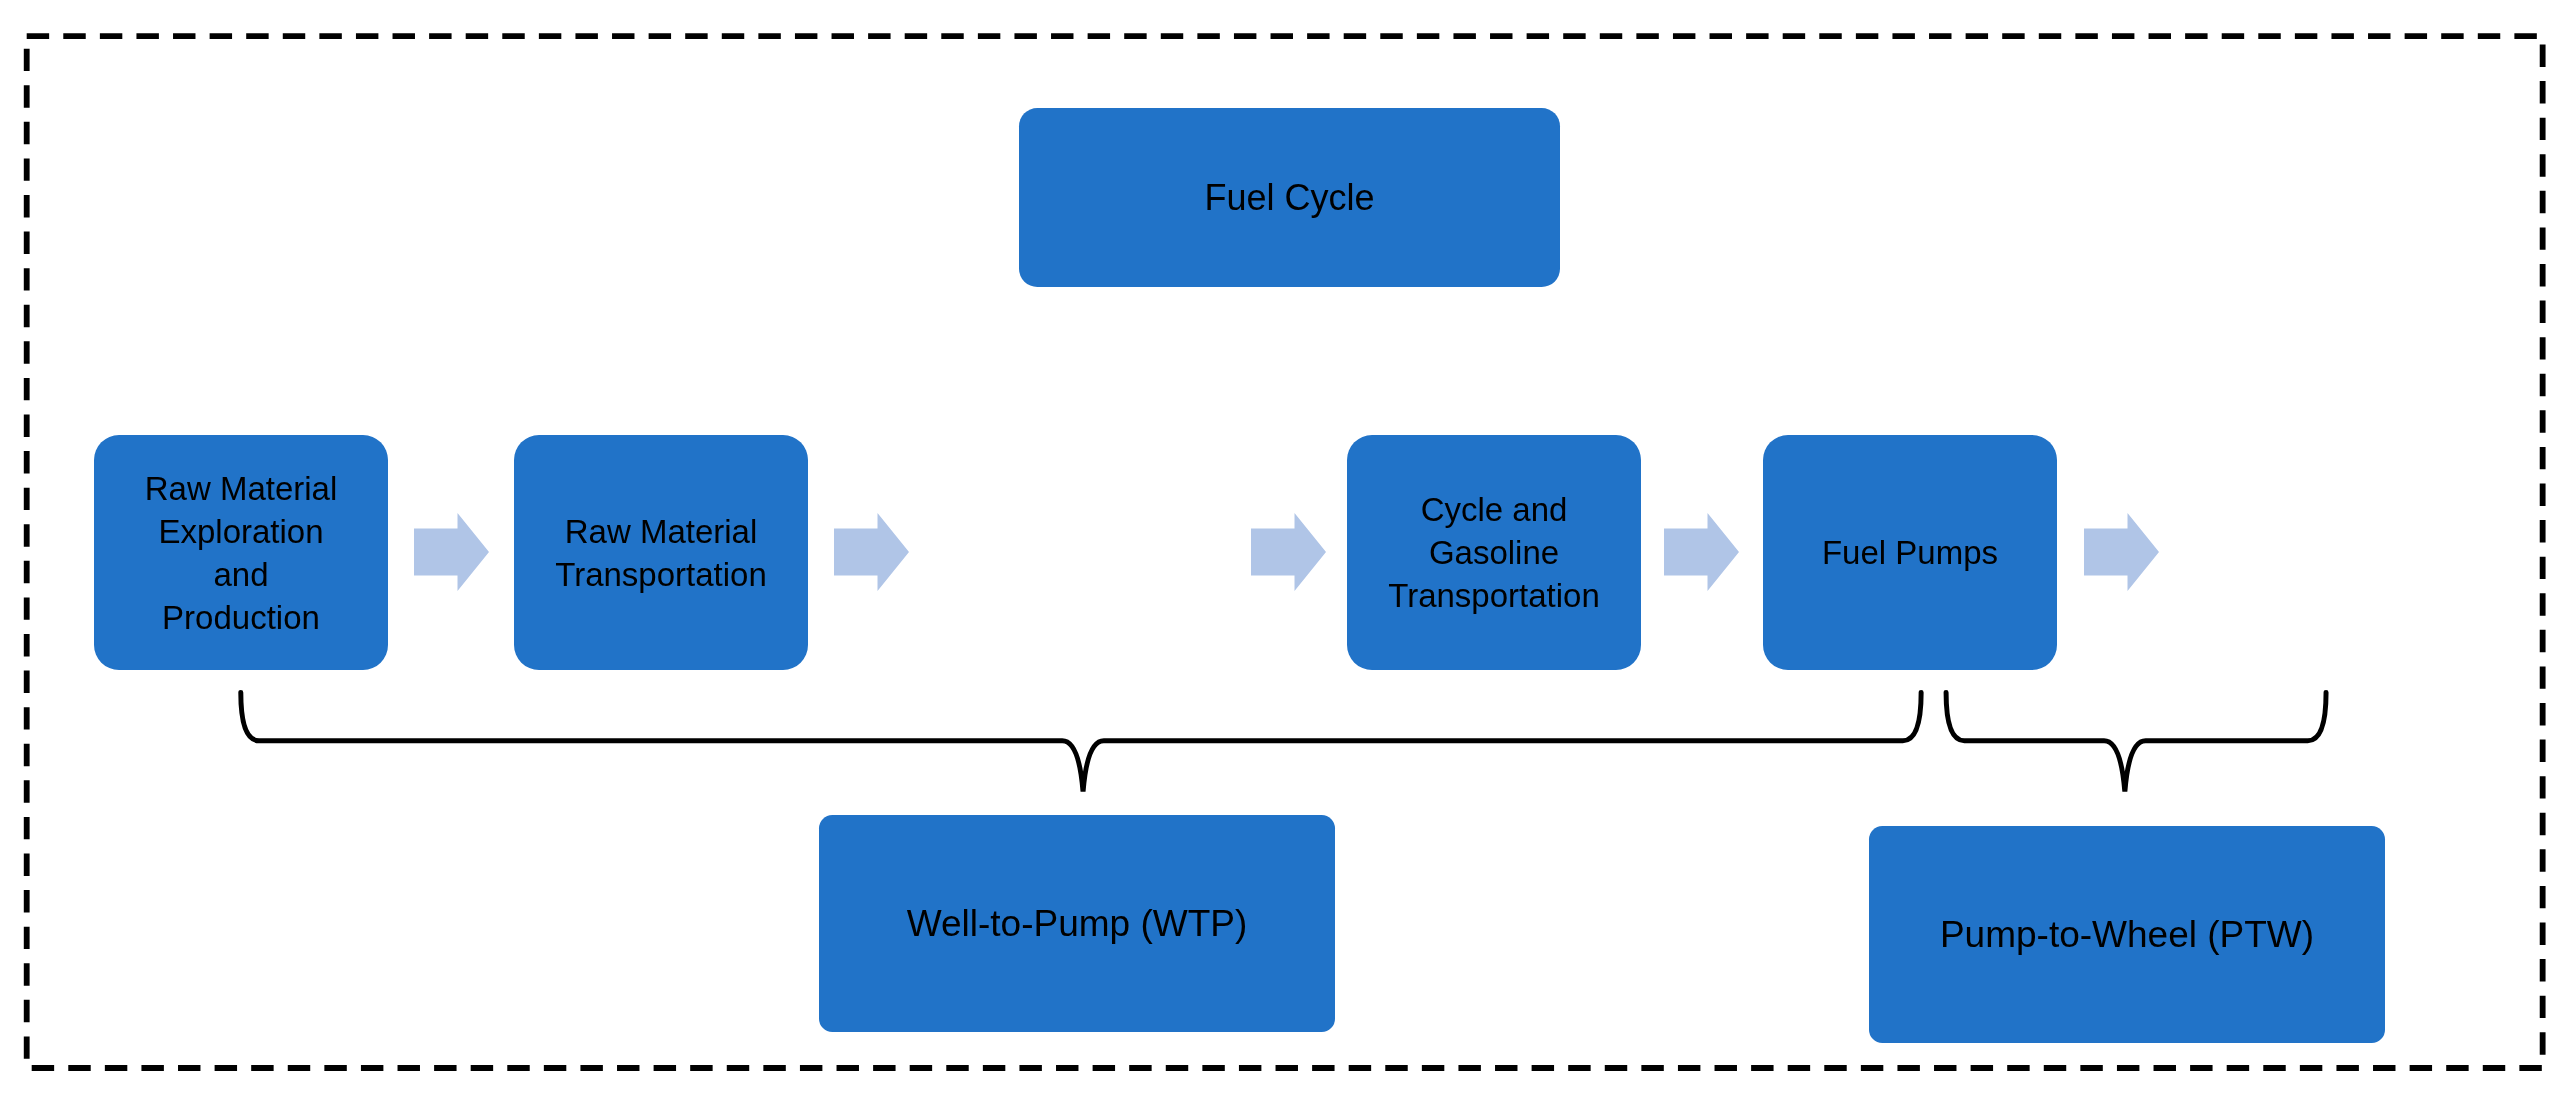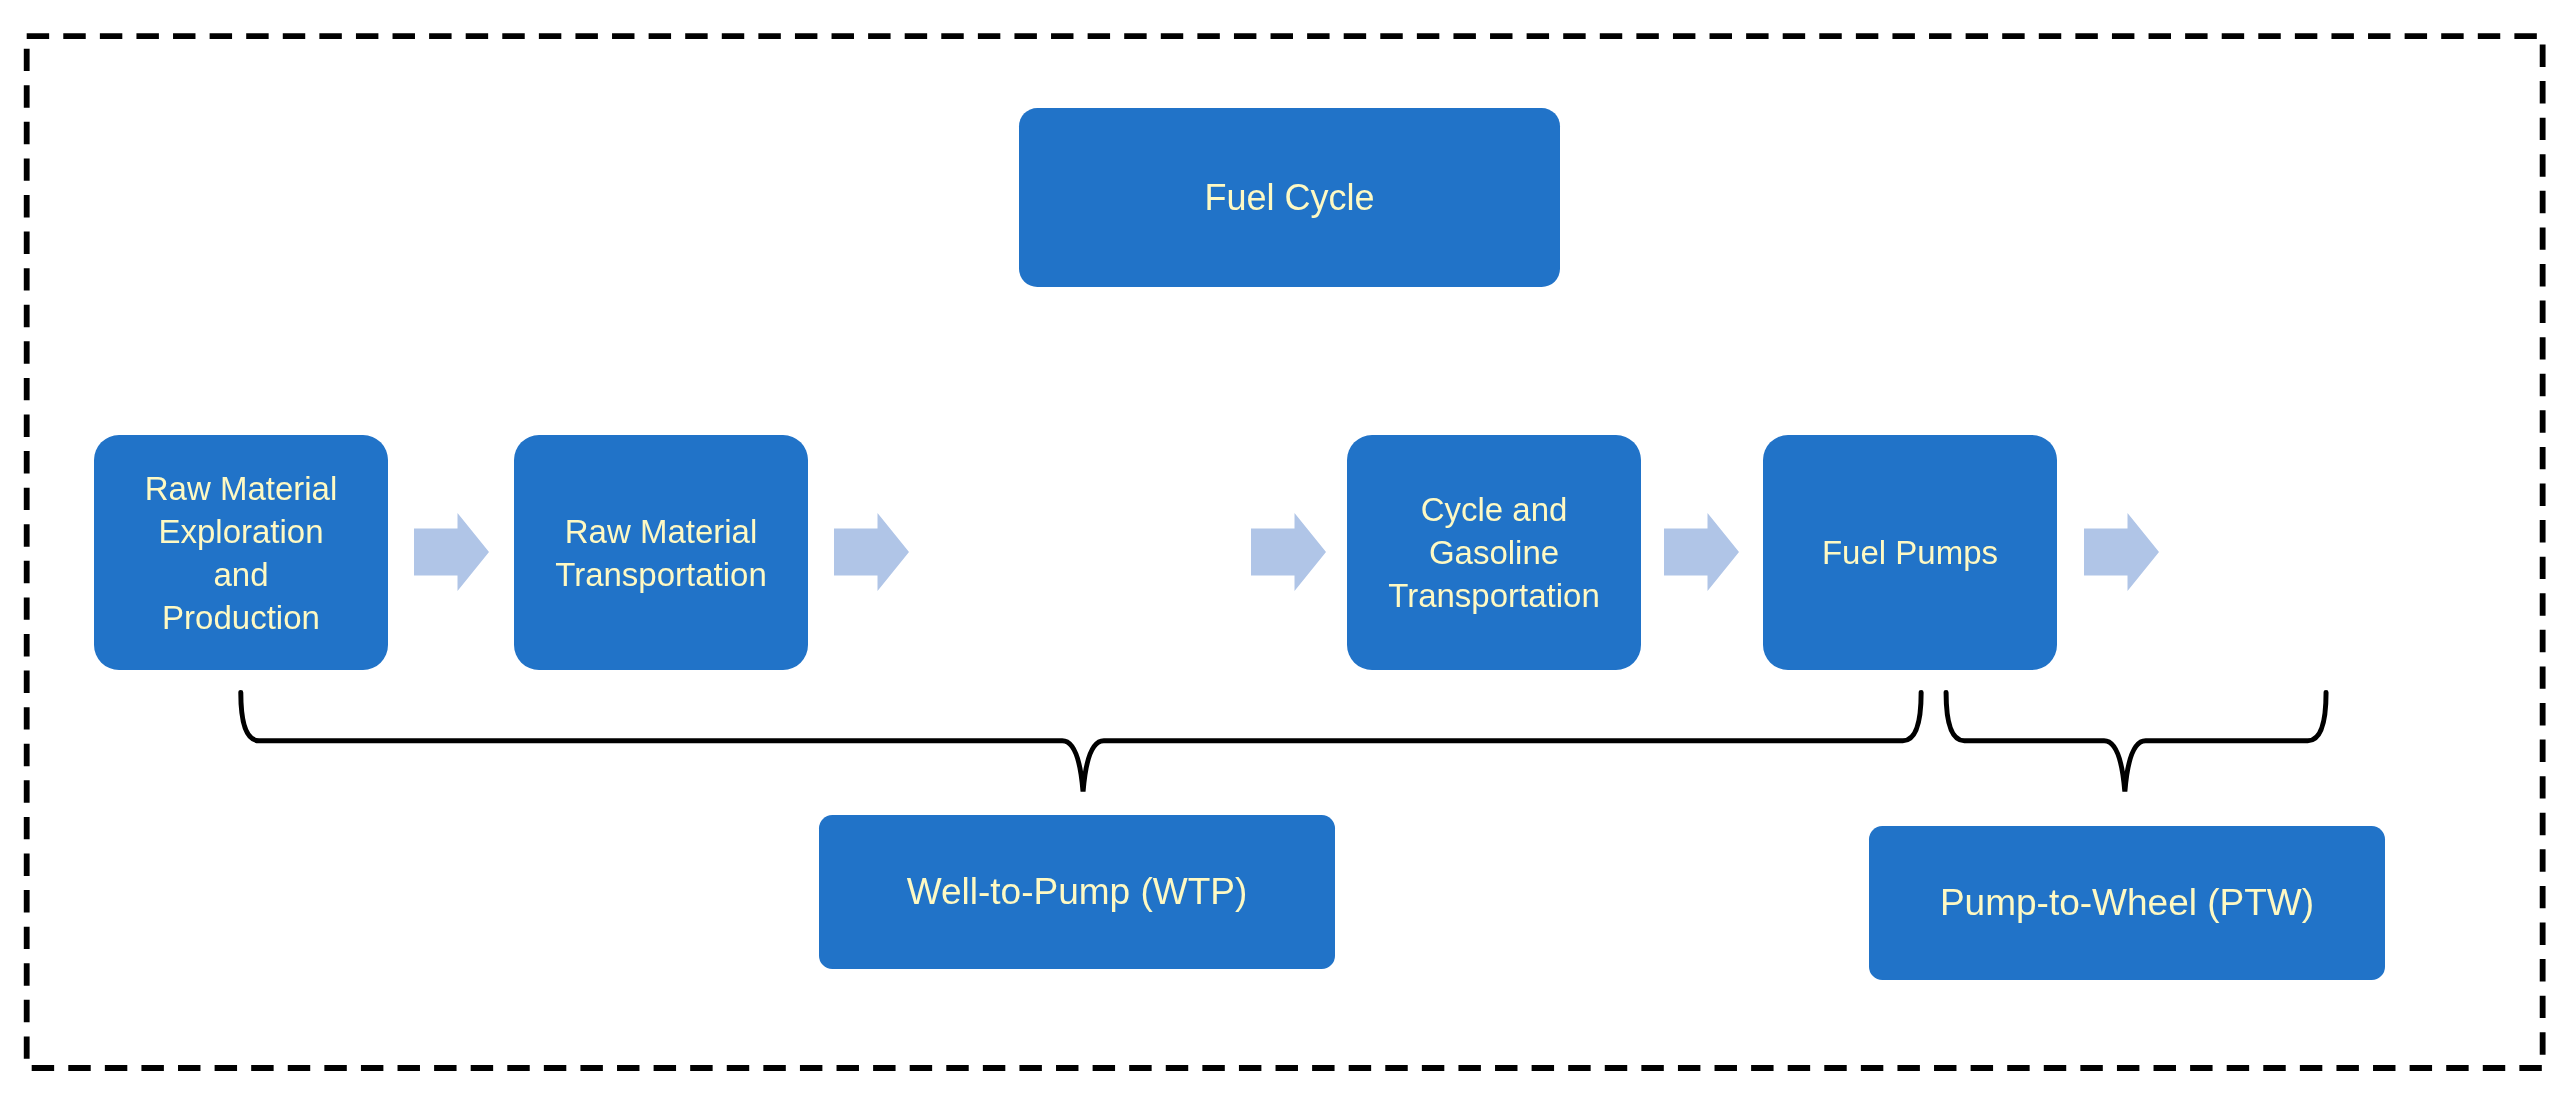--- a/index.html
+++ b/index.html
@@ -19,21 +19,21 @@
     position: absolute;
     left: 0;
     top: 0;
     width: 2576px;
     height: 1100px;
     pointer-events: none;
   }
   .box {
     position: absolute;
     background: #2173c8;
-    color: #fef9c3;
+    color: #000000;
     display: flex;
     align-items: center;
     justify-content: center;
     text-align: center;
     box-sizing: border-box;
   }
   .lbl {
     white-space: pre-line;
     display: block;
   }
@@ -51,21 +51,21 @@
     top: 435px;
     width: 294px;
     height: 235px;
     border-radius: 25px;
     font-size: 33px;
     line-height: 43px;
   }
   
   .group-box {
     width: 516px;
-    height: 154px;
+    height: 217px;
     border-radius: 13.3px;
     font-size: 37px;
   }
   
   .arrow {
     position: absolute;
     top: 513px;
     width: 75px;
     height: 78px;
     background: #b0c5e7;

